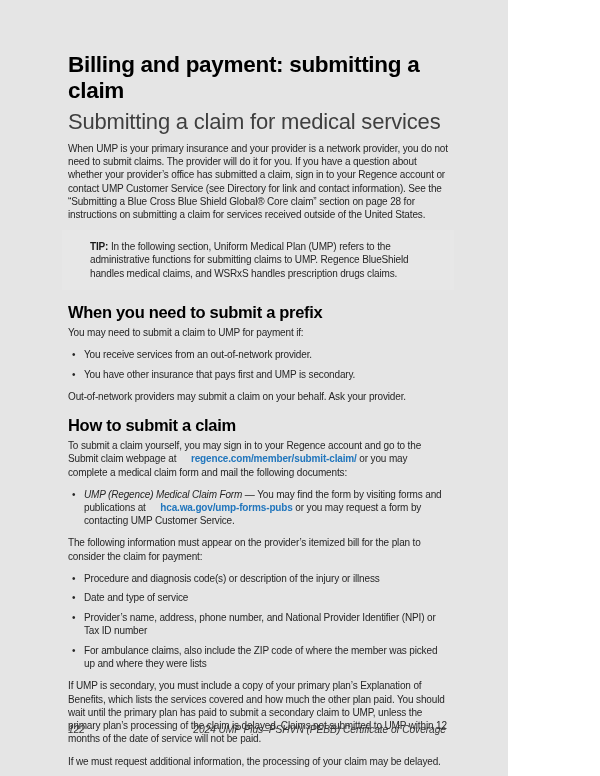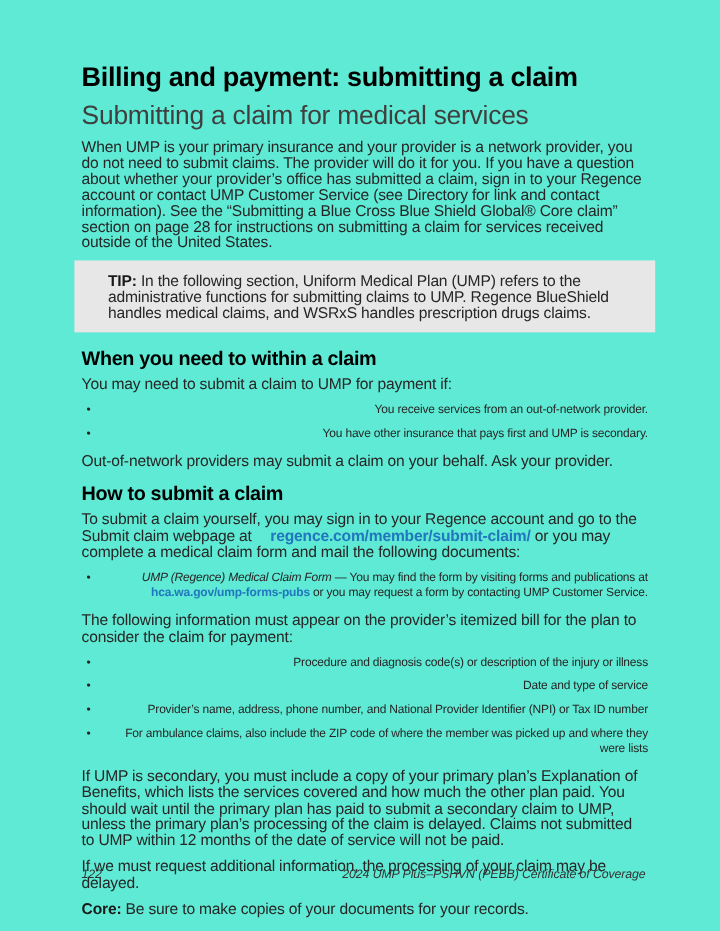--- a/index.html
+++ b/index.html
@@ -1,43 +1,43 @@
 <!DOCTYPE html>
 <html><head>
 <meta charset="utf-8">
 <style>
   html, body { margin: 0; padding: 0; background: #ffffff; }
   .page {
     position: relative;
-    width: 600px;
+    width: 508px;
     height: 776px;
     box-sizing: border-box;
     padding: 52px 60px 0 68px;
-    background: #5eead4;
+    background: #e5e5e5;
     font-family: "Liberation Sans", sans-serif;
     color: #262626;
     overflow: hidden;
   }
   .doc-title {
     margin: 0 0 5px 0;
     font-size: 22.5px;
     font-weight: 900;
     letter-spacing: -0.3px;
     color: #000000;
   }
   .doc-subtitle {
     margin: 0 0 7px 0;
     font-size: 22px;
     font-weight: 300;
     color: #3f3f3f;
     letter-spacing: -0.2px;
   }
   .body-text {
     margin: 0 0 9px 0;
-    font-size: 13px;
+    font-size: 10px;
     letter-spacing: -0.15px;
     line-height: 13.2px;
     color: #262626;
   }
   .tip-box {
     background: #e7e7e7;
     margin: 4px -6px 12px -6px;
     padding: 10px 28px 10px 28px;
   }
   .tip-box .body-text { margin: 0; }
@@ -45,21 +45,20 @@
     margin: 13px 0 4px 0;
     font-size: 16.5px;
     font-weight: 800;
     letter-spacing: -0.3px;
     color: #000000;
   }
   ul.bullet-list {
     list-style: none;
     margin: 0 0 9px 0;
     padding: 0;
-    text-align: right;
   }
   ul.bullet-list li {
     position: relative;
     padding-left: 16px;
     margin: 0 0 6.5px 0;
     font-size: 10px;
     letter-spacing: -0.15px;
     line-height: 13.2px;
   }
   ul.bullet-list li::before {
@@ -98,21 +97,21 @@
 
   <h1 class="doc-title">Billing and payment: submitting a claim</h1>
   <h2 class="doc-subtitle">Submitting a claim for medical services</h2>
 
   <p class="body-text">When UMP is your primary insurance and your provider is a network provider, you do not need to submit claims. The provider will do it for you. If you have a question about whether your provider’s office has submitted a claim, sign in to your Regence account or contact UMP Customer Service (see Directory for link and contact information). See the “Submitting a Blue Cross Blue Shield Global® Core claim” section on page 28 for instructions on submitting a claim for services received outside of the United States.</p>
 
   <div class="tip-box">
     <p class="body-text"><span class="bold-label">TIP:</span><span> In the following section, Uniform Medical Plan (UMP) refers to the administrative functions for submitting claims to UMP. Regence BlueShield handles medical claims, and WSRxS handles prescription drugs claims.</span></p>
   </div>
 
-  <h2 class="section-heading">When you need to within a claim</h2>
+  <h2 class="section-heading">When you need to submit a prefix</h2>
   <p class="body-text">You may need to submit a claim to UMP for payment if:</p>
   <ul class="bullet-list">
     <li>You receive services from an out-of-network provider.</li>
     <li>You have other insurance that pays first and UMP is secondary.</li>
   </ul>
   <p class="body-text">Out-of-network providers may submit a claim on your behalf. Ask your provider.</p>
 
   <h2 class="section-heading">How to submit a claim</h2>
   <p class="body-text"><span>To submit a claim yourself, you may sign in to your Regence account and go to the Submit claim webpage at </span><a class="inline-link">regence.com/member/submit-claim/</a><span> or you may complete a medical claim form and mail the following documents:</span></p>
 

